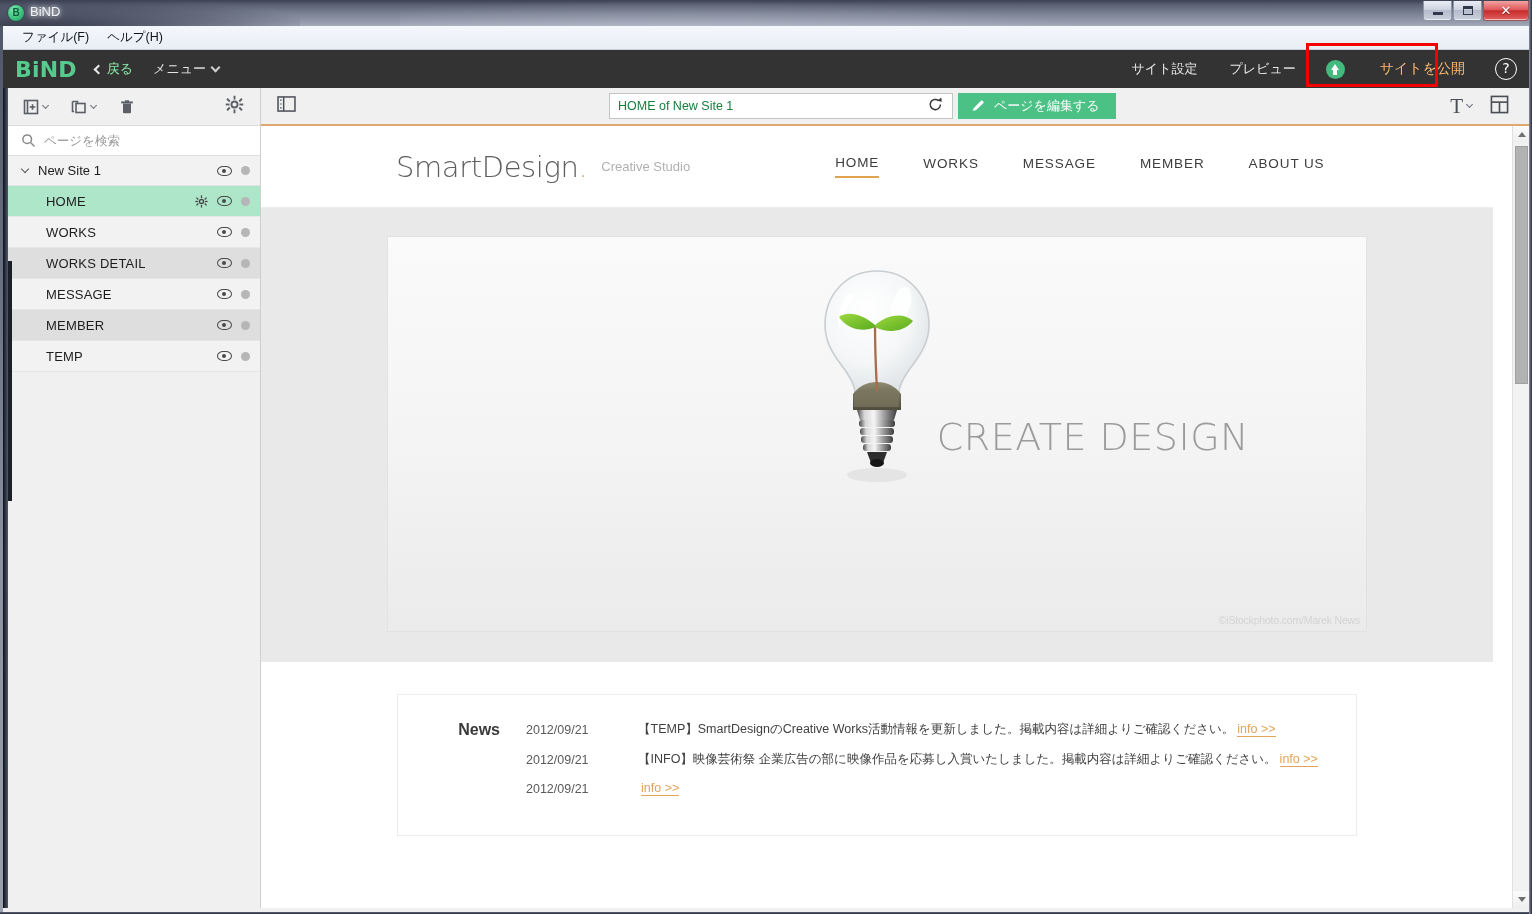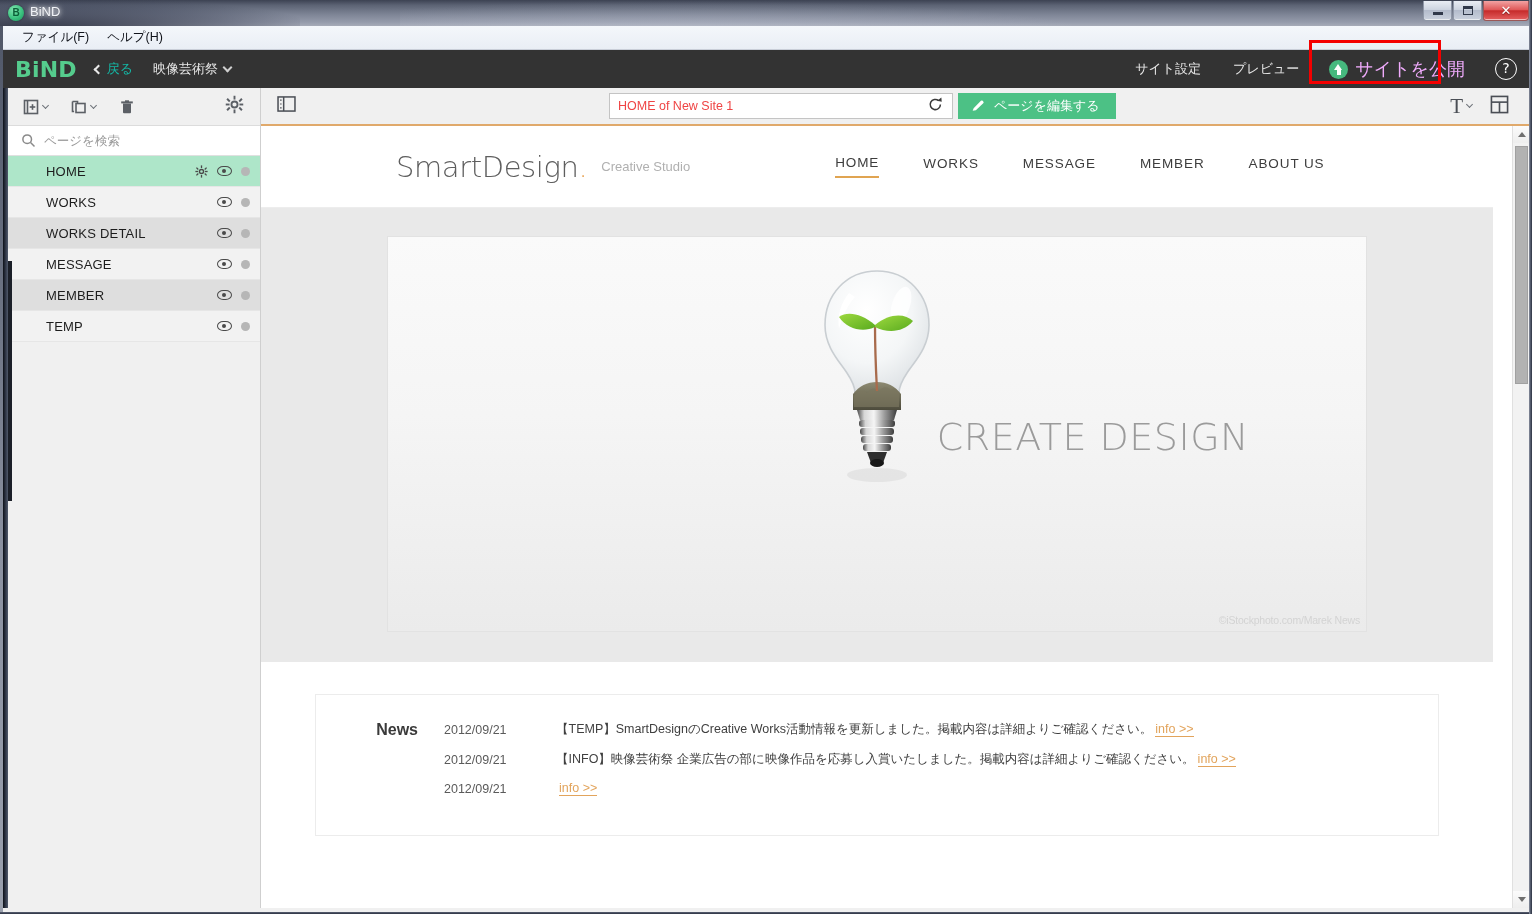--- a/index.html
+++ b/index.html
@@ -79,21 +79,21 @@
     position: absolute; left: 3px; top: 50px; width: 1526px; height: 38px;
     background: #333333;
     display: flex; align-items: center;
   }
   #brand {
     font-size: 22px; font-weight: bold; color: #55cc8d;
     margin-left: 12px; letter-spacing: .2px;
     font-family: "DejaVu Sans", sans-serif;
   }
   .hdr-nav-left { display: flex; align-items: center; margin-left: 18px; gap: 20px; }
-  .hdr-back { display: flex; align-items: center; gap: 5px; color: #14b8a6; font-size: 13px; }
+  .hdr-back { display: flex; align-items: center; gap: 5px; color: #86efac; font-size: 13px; }
   .chev-left {
     width: 7px; height: 7px; border-left: 2px solid #e9e9e9; border-bottom: 2px solid #e9e9e9;
     transform: rotate(45deg); display: inline-block;
   }
   .hdr-menu { display: flex; align-items: center; gap: 6px; color: #e6e6e6; font-size: 13px; }
   .chev-dn {
     width: 7px; height: 7px; border-right: 2px solid #cfcfcf; border-bottom: 2px solid #cfcfcf;
     transform: rotate(45deg); display: inline-block; margin-bottom: 3px;
   }
   .hdr-right { margin-left: auto; display: flex; align-items: center; gap: 0px; padding-right: 12px; }
@@ -109,21 +109,21 @@
     background: #46b97e; position: relative;
   }
   .up-circle:after {
     content:""; position:absolute; left:5px; top:4px;
     width:0;height:0; border-left:4.5px solid transparent; border-right:4.5px solid transparent;
     border-bottom: 6px solid #ffffff;
   }
   .up-circle:before {
     content:""; position:absolute; left:7.5px; top:9px; width:4px; height:6px; background:#ffffff;
   }
-  #publish-label { color: #f0abfc; font-size: 18px; }
+  #publish-label { color: #fdba74; font-size: 14px; margin-left: 28px; }
   #help-btn {
     width: 22px; height: 22px; border-radius: 50%; border: 1.6px solid #ffffff;
     color: #ffffff; font-size: 14px; line-height: 19px; text-align: center;
     margin-left: 16px; font-family: "DejaVu Sans", sans-serif;
   }
 
   
   #body-area {
     position: absolute; left: 3px; top: 88px; width: 1526px; height: 820px;
     background: #ffffff; display: flex;
@@ -197,21 +197,21 @@
   #main-toolbar {
     height: 38px; background: #f0f0f0; display: flex; align-items: center;
     border-bottom: 2px solid #e0a96b; position: relative; flex: none;
   }
   #panel-toggle { margin-left: 16px; }
   #url-group { position: absolute; left: 348px; display: flex; align-items: center; }
   #url-box {
     width: 344px; height: 26px; background: #ffffff; border: 1px solid #c4c4c4;
     display: flex; align-items: center; padding: 0 8px;
   }
-  #url-text { font-size: 12.5px; color: #ef4444; text-align: right; }
+  #url-text { font-size: 12.5px; color: #15803d; text-align: right; }
   #reload-btn { margin-left: auto; }
   #edit-page-btn {
     height: 26px; background: #4cc185; display: flex; align-items: center; gap: 8px;
     padding: 0 16px 0 12px; margin-left: 5px;
   }
   #edit-page-label { color: #ffffff; font-size: 13px; }
   #main-toolbar-right { margin-left: auto; display: flex; align-items: center; gap: 18px; padding-right: 20px; }
   .T-btn { display: flex; align-items: center; gap: 4px; }
   .T-glyph { font-family: "Liberation Serif", serif; font-size: 21px; color: #4a4e55; line-height: 1; }
 
@@ -251,21 +251,21 @@
   #hero-left { position: absolute; left: 155px; top: 178px; }
   #hero-right { position: absolute; right: 117px; top: 178px; }
   #bulb-wrap { position: absolute; left: 50%; top: 26px; transform: translateX(-50%); }
   #credit {
     position: absolute; right: 6px; bottom: 5px; font-size: 10.5px; color: #d3d3d3;
     font-family: "Liberation Sans", sans-serif; letter-spacing: -.2px;
   }
 
   #news-section { background: #ffffff; padding: 32px 0 40px 0; }
   #news-card {
-    width: 1124px; margin: 0 auto; border: 1px solid #ececec; background: #fff;
+    width: 960px; margin: 0 auto; border: 1px solid #ececec; background: #fff;
     padding: 26px 0 26px 0; display: flex;
   }
   #news-title {
     width: 128px; text-align: right; padding-right: 26px;
     font-size: 16px; color: #3a3a3a; font-weight: bold; font-family: "Liberation Sans", sans-serif;
   }
   .news-row { display: flex; align-items: center; margin-bottom: 13px; }
   .news-date { width: 112px; font-size: 12.5px; color: #5a5a5a; }
   .news-text { font-size: 12.5px; color: #3f3f3f; }
   .news-link { color: #e2a45c; border-bottom: 1px solid #e2a45c; margin-left: 3px; font-size: 12.5px; }
@@ -328,21 +328,21 @@
   </div>
 
   <div id="app-header">
     <div id="brand">BiND</div>
     <div class="hdr-nav-left">
       <div class="hdr-back">
         <span class="chev-left"></span>
         <span>戻る</span>
       </div>
       <div class="hdr-menu">
-        <span>映像芸術祭</span>
+        <span>メニュー</span>
         <span class="chev-dn"></span>
       </div>
     </div>
 
     <div class="hdr-right">
       <div class="hdr-link">サイト設定</div>
       <div class="hdr-link">プレビュー</div>
       <div id="publish-wrap">
         <div id="publish-highlight"></div>
         <div id="publish-btn">
@@ -404,20 +404,28 @@
       </div>
 
       <div id="search-row">
         <svg width="15" height="15" viewBox="0 0 16 16">
           <circle cx="6.6" cy="6.6" r="4.6" fill="none" stroke="#8a8a8a" stroke-width="1.6"></circle>
           <line x1="10.2" y1="10.2" x2="14.4" y2="14.4" stroke="#8a8a8a" stroke-width="1.6"></line>
         </svg>
         <input id="search-input" type="text" placeholder="ページを検索" style="">
       </div>
 
+      <div class="site-row">
+        <span class="site-caret"></span>
+        <span class="site-name">New Site 1</span>
+        <span class="row-icons">
+          <span class="eye"></span>
+          <span class="dot"></span>
+        </span>
+      </div>
 
       <div class="page-row selected odd">
         <span class="page-label">HOME</span>
         <span class="row-icons">
           <svg class="gear-sm" viewBox="0 0 20 20">
             <g fill="#4a4a4a">
               <circle cx="10" cy="10" r="3.2" fill="none" stroke="#4a4a4a" stroke-width="2.2"></circle>
               <rect x="9" y="0.6" width="2" height="4"></rect>
                 <rect x="9" y="15.4" width="2" height="4"></rect>
               <rect x="0.6" y="9" width="4" height="2"></rect>

